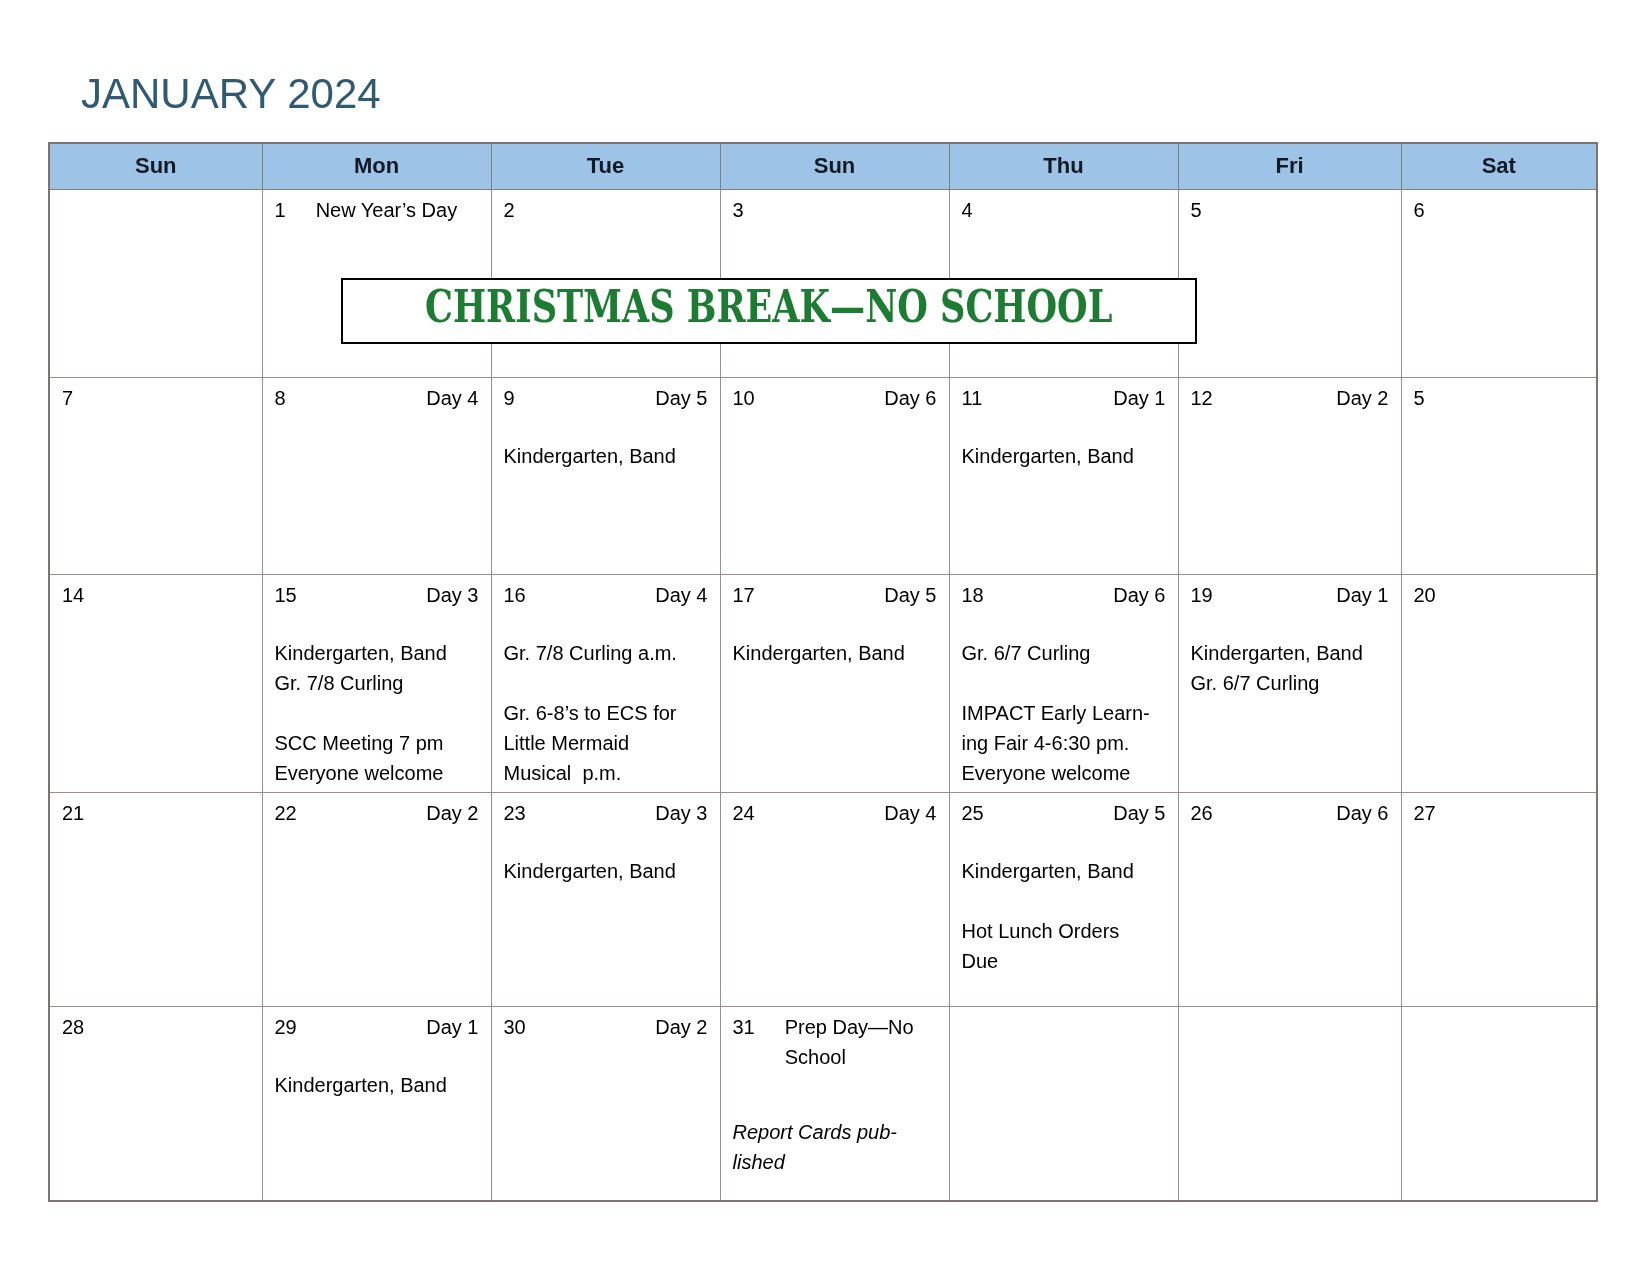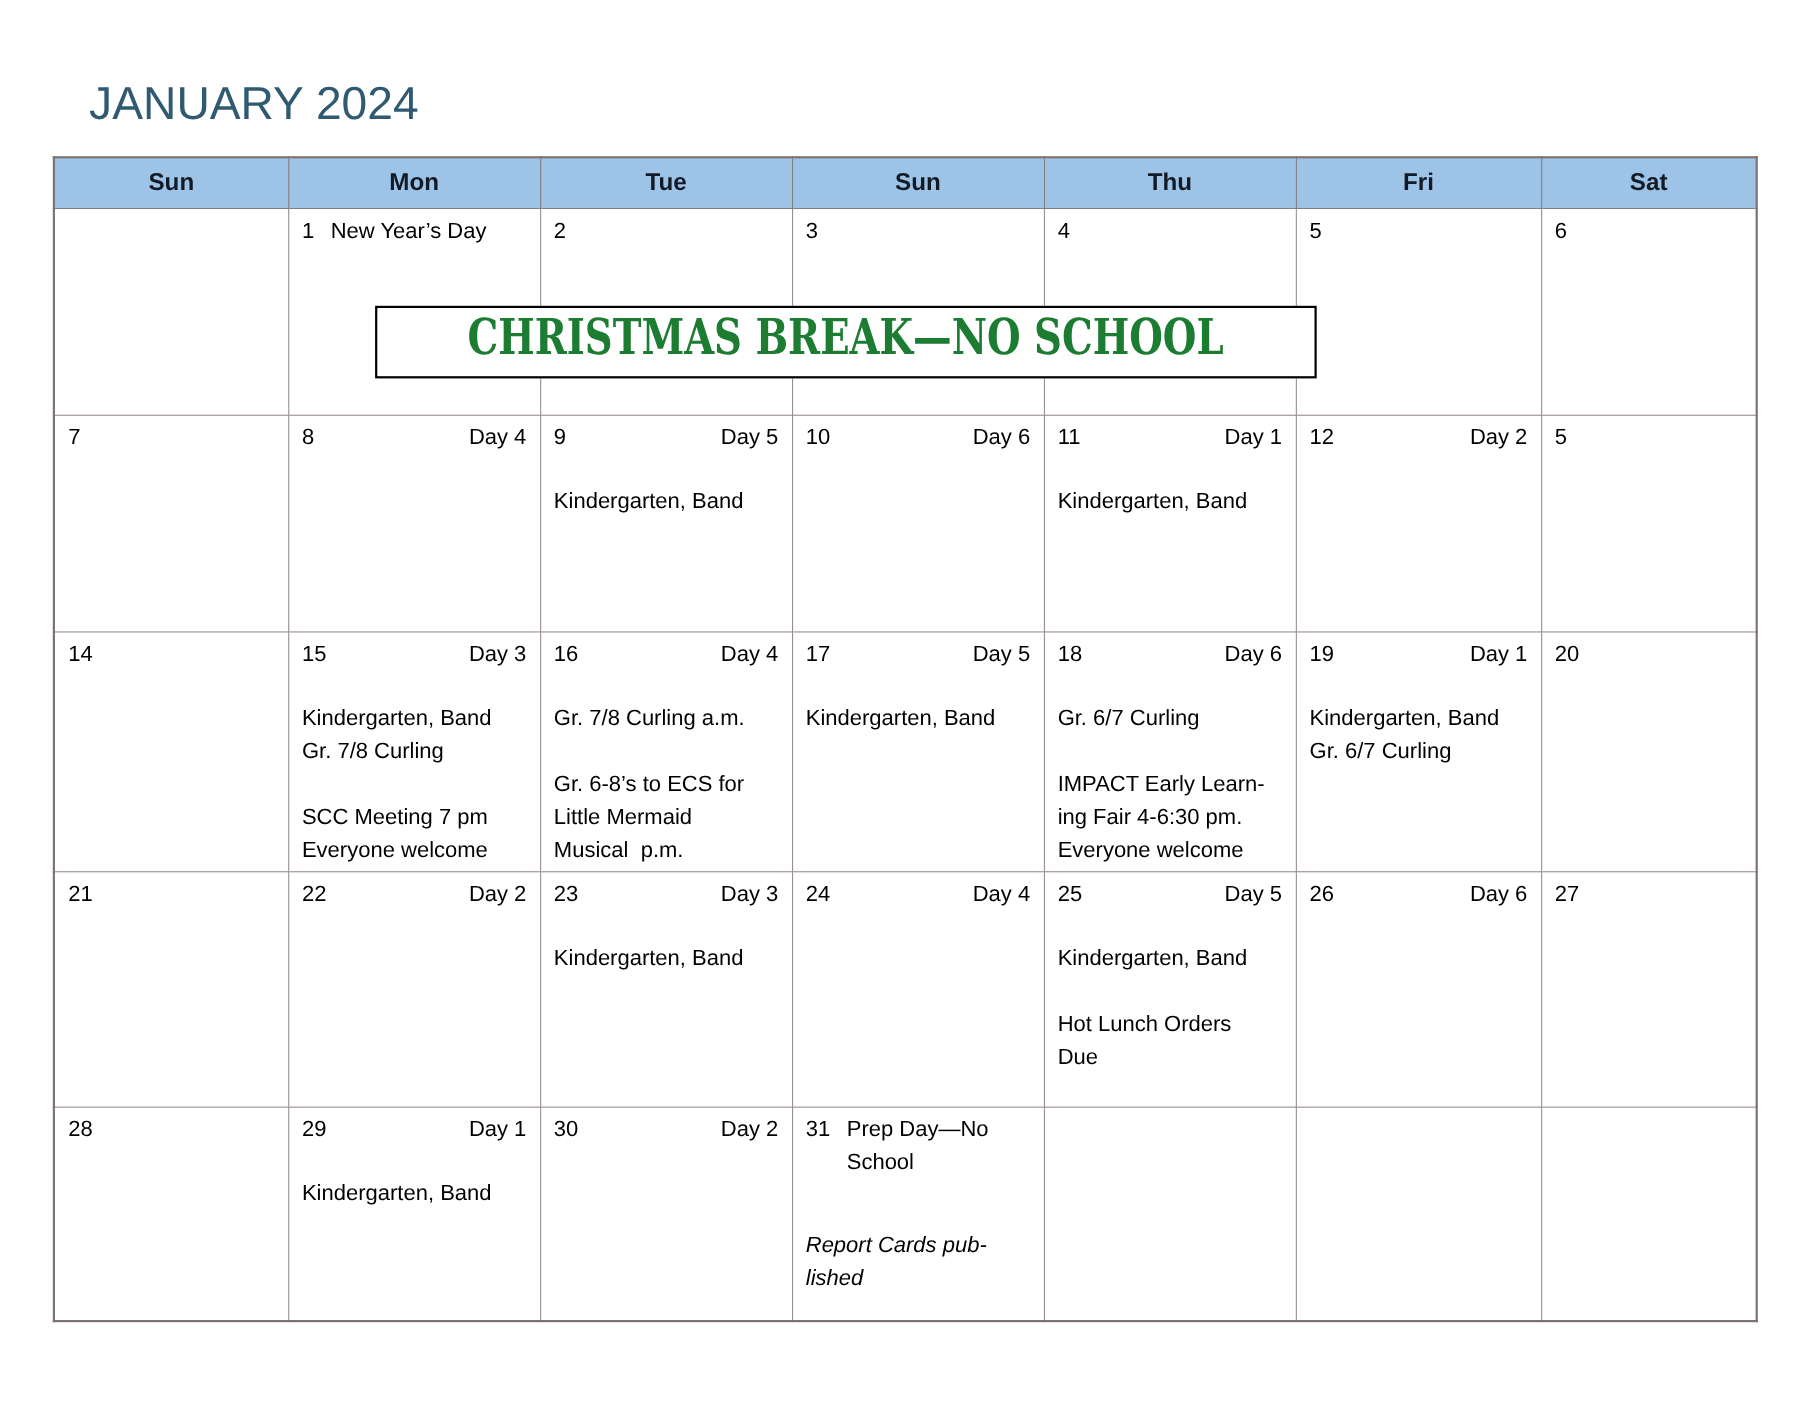--- a/index.html
+++ b/index.html
@@ -40,21 +40,21 @@
     font-size:20px;line-height:30px;color:#000000;
   }
   tbody tr:nth-child(1){height:188px;}
   tbody tr:nth-child(2){height:197px;}
   tbody tr:nth-child(3){height:203px;}
   tbody tr:nth-child(4){height:214px;}
   tbody tr:nth-child(5){height:195px;}
 
   .cellhead{display:flex;align-items:flex-start;}
   .datenum{flex:0 0 auto;}
-  .note{flex:1 1 auto;margin-left:15px;}
+  .note{flex:1 1 auto;margin-left:30px;}
   .daylabel{margin-left:auto;flex:0 0 auto;text-align:left;}
   .events{white-space:pre-wrap;margin-top:28px;}
   td.gap .events{margin-top:45px;font-style:italic;}
 
   .banner{
     position:absolute;left:341px;top:278px;width:856px;height:66px;
     background:#ffffff;border:2px solid var(--banner-border);
     display:flex;align-items:flex-start;justify-content:center;
   }
   .banner-text{

